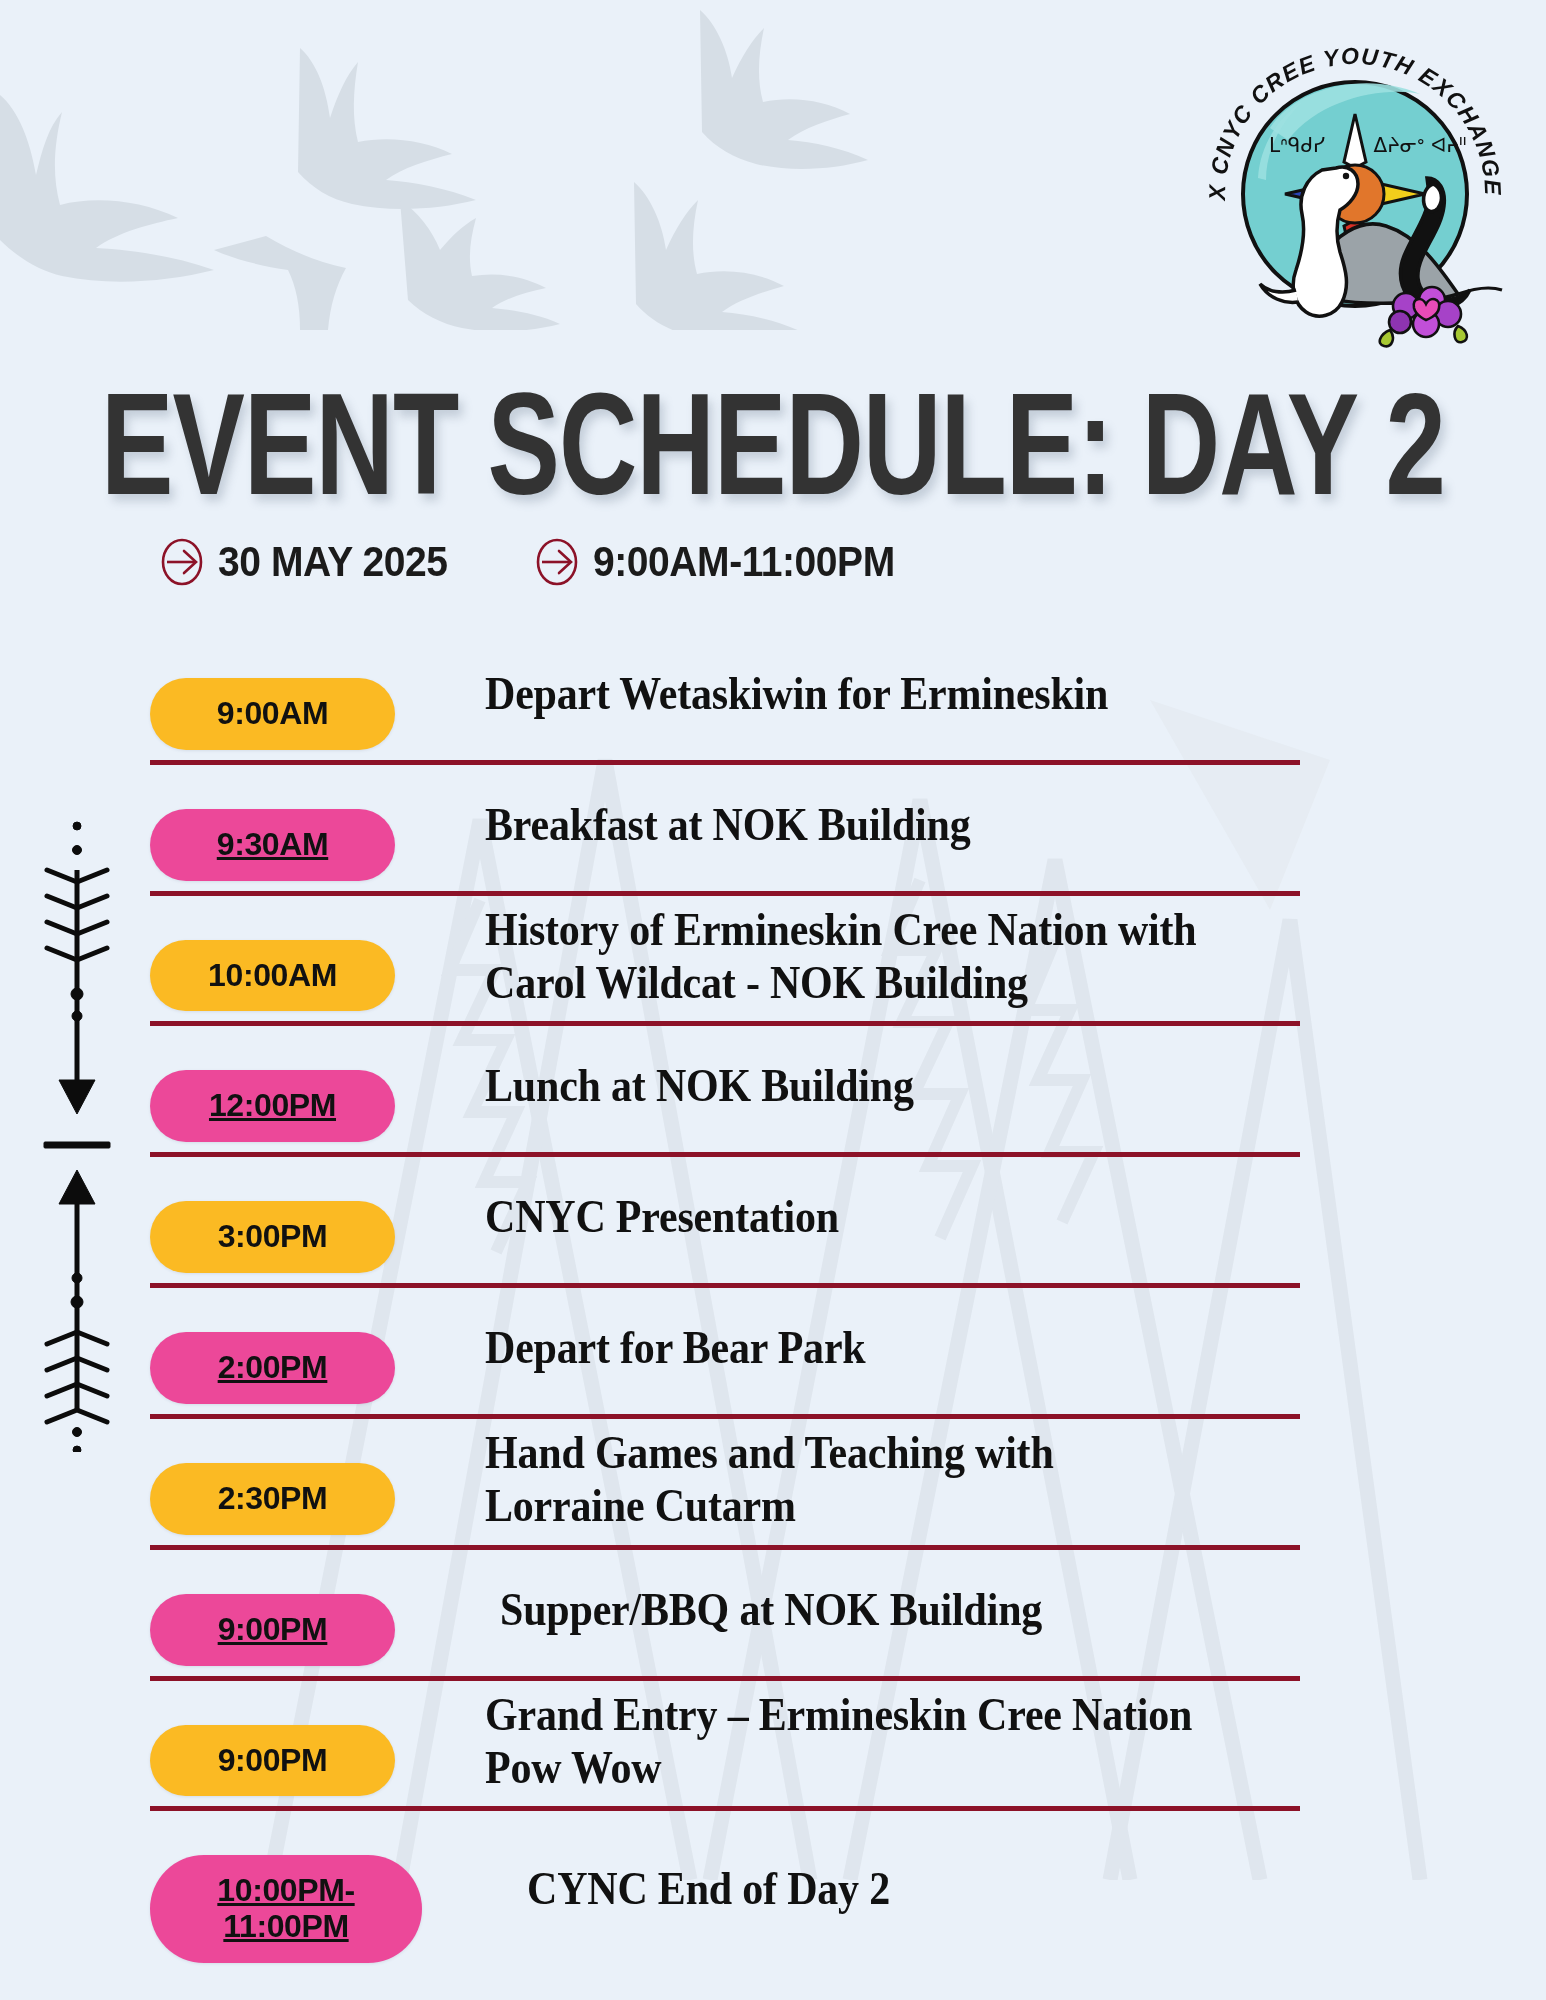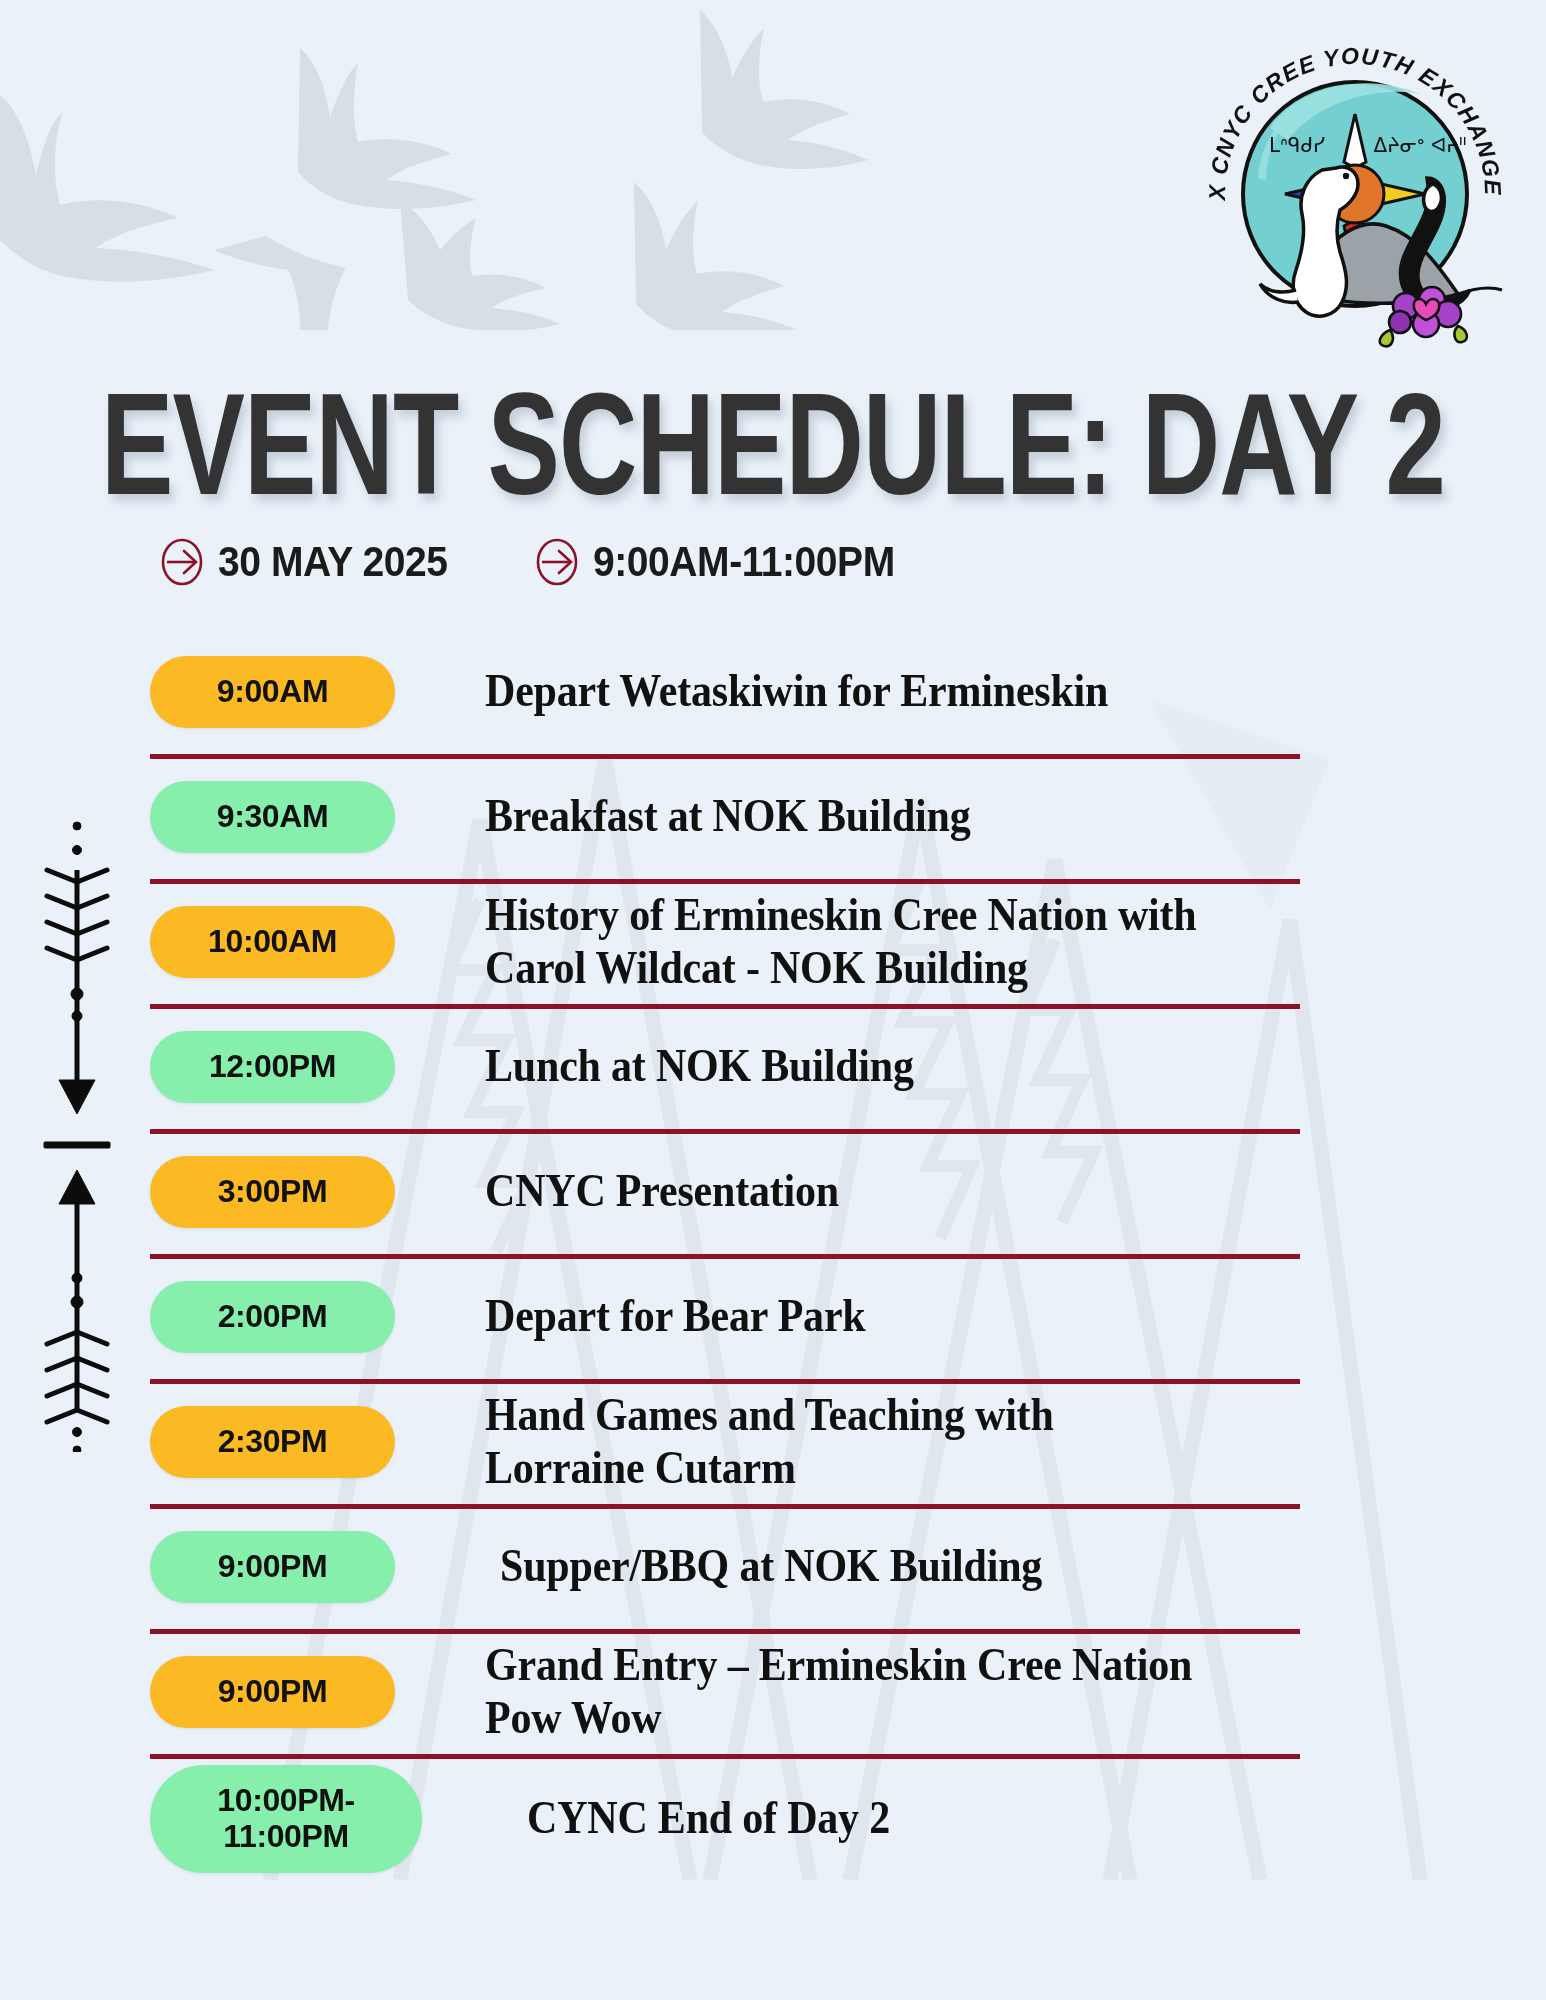--- a/index.html
+++ b/index.html
@@ -66,23 +66,24 @@
     border-radius:60px;
     padding:18px 16px;
     text-align:center;
     font-size:32px;
     font-weight:bold;
     color:#111;
     letter-spacing:-0.4px;
     line-height:1.12;
     white-space:pre-line;
     box-shadow:0 1px 3px rgba(80,95,120,0.13);
+    margin-top:38px;
   }
   .pill-orange { background:#FBBA23; }
-  .pill-purple { background:#86efac; }
+  .pill-purple { background:#ec4899;text-decoration:underline; }
   .pill-wide { min-width:272px; }
 
   .event-text {
     flex:1 1 auto;
     margin-left:90px;
     font-family:"Liberation Serif", serif;
     font-weight:bold;
     font-size:42px;
     color:#111111;
     line-height:1.14;

